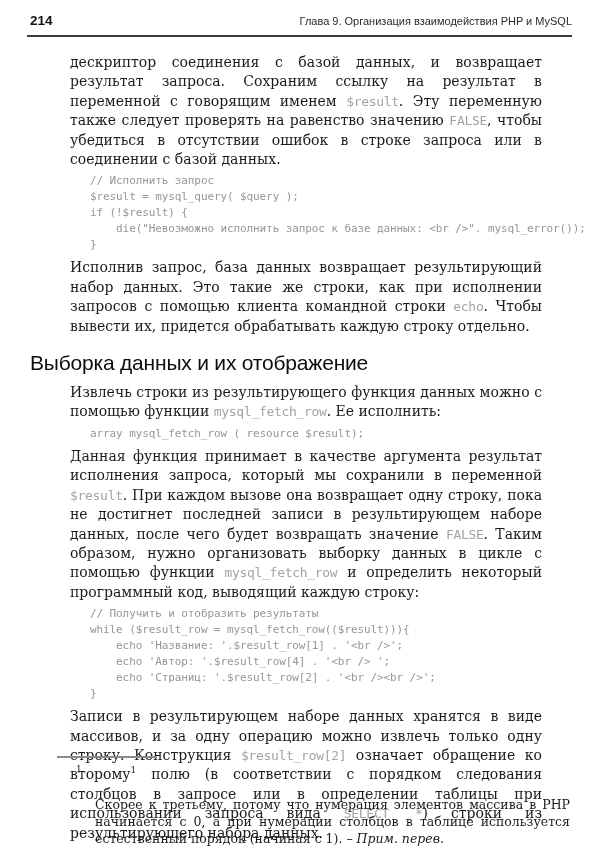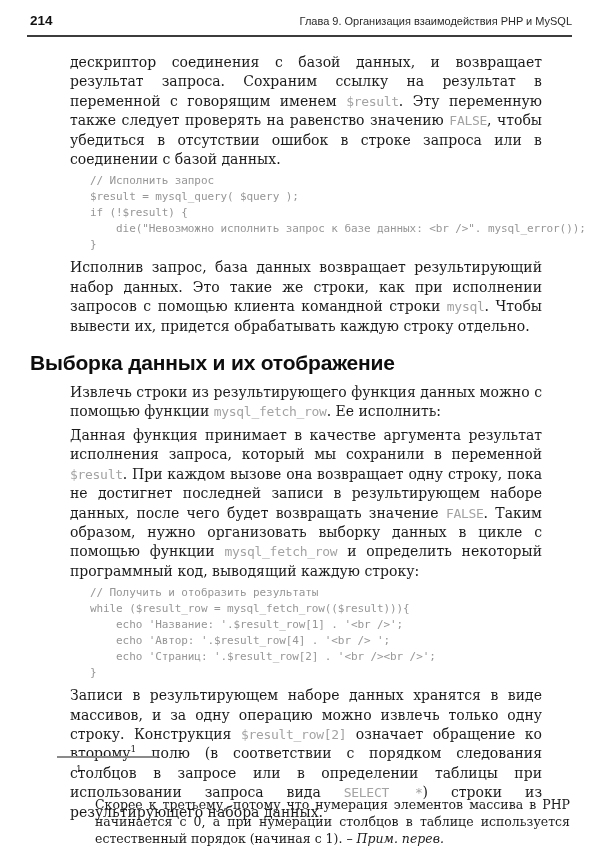--- a/index.html
+++ b/index.html
@@ -48,21 +48,21 @@
     margin:4px 0 5px 20px;
     font-family:"DejaVu Sans Mono", monospace;
     font-size:11px;
     line-height:16px;
     color:#969696;
     letter-spacing:-0.1px;
     white-space:pre;
   }
   h1.section{
     font-family:"Liberation Sans", sans-serif;
-    font-weight:bold;
+    font-weight:normal;
     font-size:21px;
     color:#0d0d0d;
     margin:15px 0 8px -40px;
     letter-spacing:-0.2px;
   }
   sup{font-size:9px;line-height:0;}
   
   .footnote-area{
     position:absolute;
     left:57px;right:30px;bottom:13px;
@@ -103,26 +103,27 @@
   <main class="content">
 
     <p class="body"><span>дескриптор соединения с базой данных, и возвращает результат запроса. Сохраним ссылку на результат в переменной с говорящим именем </span><span class="icode">$result</span><span>. Эту переменную также следует проверять на равенство значению </span><span class="icode">FALSE</span><span>, чтобы убедиться в отсутствии ошибок в строке запроса или в соединении с базой данных.</span></p>
 
     <pre class="code">// Исполнить запрос
 $result = mysql_query( $query );
 if (!$result) {
     die("Невозможно исполнить запрос к базе данных: &lt;br /&gt;". mysql_error());
 }</pre>
 
-    <p class="body"><span>Исполнив запрос, база данных возвращает результирующий набор данных. Это такие же строки, как при исполнении запросов с помощью клиента командной строки </span><span class="icode">mysql</span><span>. Чтобы вывести их, придется обрабатывать каждую строку отдельно.</span></p>
+    <p class="body"><span>Исполнив запрос, база данных возвращает результирующий набор данных. Это такие же строки, как при исполнении запросов с помощью клиента командной строки </span><span class="icode">echo</span><span>. Чтобы вывести их, придется обрабатывать каждую строку отдельно.</span></p>
 
     <h1 class="section">Выборка данных и их отображение</h1>
 
     <p class="body"><span>Извлечь строки из результирующего функция данных можно с помощью функции </span><span class="icode">mysql_fetch_row</span><span>. Ее исполнить:</span></p>
 
+    <pre class="code">array mysql_fetch_row ( resource $result);</pre>
 
     <p class="body"><span>Данная функция принимает в качестве аргумента результат исполнения запроса, который мы сохранили в переменной </span><span class="icode">$result</span><span>. При каждом вызове она возвращает одну строку, пока не достигнет последней записи в результирующем наборе данных, после чего будет возвращать значение </span><span class="icode">FALSE</span><span>. Таким образом, нужно организовать выборку данных в цикле с помощью функции </span><span class="icode">mysql_fetch_row</span><span> и определить некоторый программный код, выводящий каждую строку:</span></p>
 
     <pre class="code">// Получить и отобразить результаты
 while ($result_row = mysql_fetch_row(($result))){
     echo 'Название: '.$result_row[1] . '&lt;br /&gt;';
     echo 'Автор: '.$result_row[4] . '&lt;br /&gt; ';
     echo 'Страниц: '.$result_row[2] . '&lt;br /&gt;&lt;br /&gt;';
 }</pre>
 

